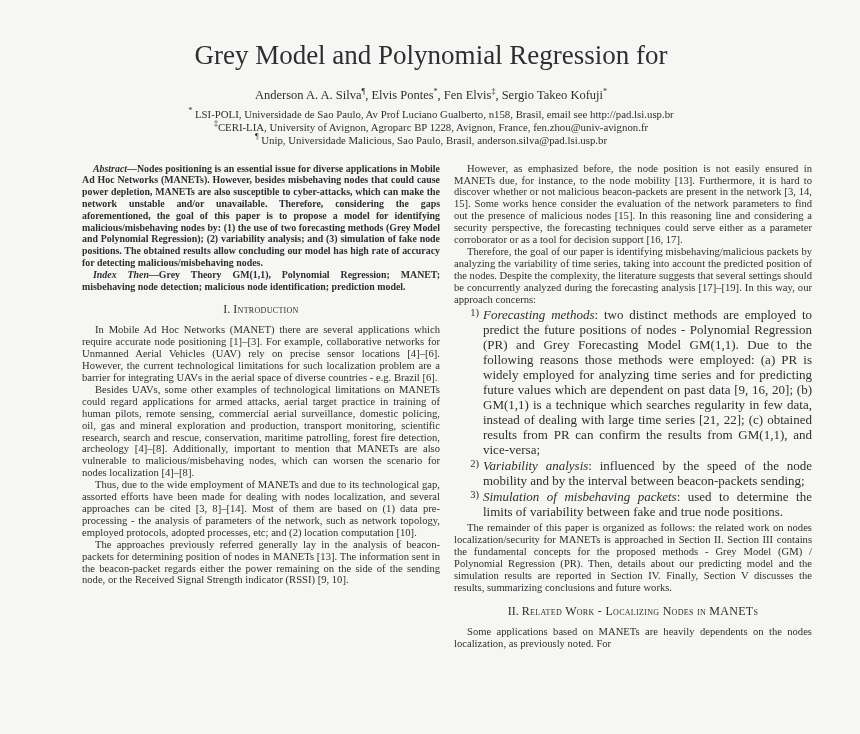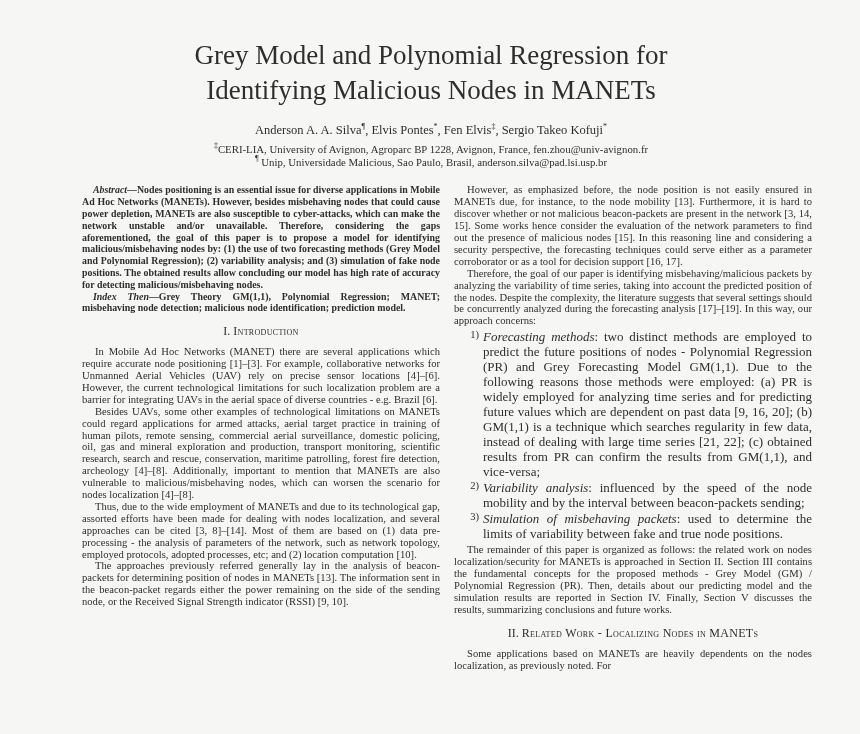--- a/index.html
+++ b/index.html
@@ -88,28 +88,28 @@
   }
   .li .li-body .lead-only-ital { font-style: italic; font-weight: normal; }
 </style>
 </head>
 <body>
 
 <div class="page">
 
   <h1 class="title">
     <span>Grey Model and Polynomial Regression for</span><br>
-    <span>Identifying Malicious Nodes in MANETs</span>
   </h1>
 
   <div class="authors">
     <span>Anderson A. A. Silva</span><sup>¶</sup><span>, </span><span>Elvis Pontes</span><sup>*</sup><span>, </span><span>Fen Elvis</span><sup>‡</sup><span>, </span><span>Sergio Takeo Kofuji</span><sup>*</sup>
   </div>
 
   <div class="affils">
+    <div class="affil"><sup>*</sup><span> LSI-POLI, Universidade de Sao Paulo, Av Prof Luciano Gualberto, n158, Brasil, email see http://pad.lsi.usp.br</span></div>
     <div class="affil"><sup>‡</sup><span>CERI-LIA, University of Avignon, Agroparc BP 1228, Avignon, France, fen.zhou@univ-avignon.fr</span></div>
     <div class="affil"><sup>¶</sup><span> Unip, Universidade Malicious, Sao Paulo, Brasil, anderson.silva@pad.lsi.usp.br</span></div>
   </div>
 
   <div class="columns">
 
     <div class="col">
       <div class="abstract-block">
         <p><span class="lead-ital">Abstract</span><span>—</span><span>Nodes positioning is an essential issue for diverse applications in Mobile Ad Hoc Networks (MANETs). However, besides misbehaving nodes that could cause power depletion, MANETs are also susceptible to cyber-attacks, which can make the network unstable and/or unavailable. Therefore, considering the gaps aforementioned, the goal of this paper is to propose a model for identifying malicious/misbehaving nodes by: (1) the use of two forecasting methods (Grey Model and Polynomial Regression); (2) variability analysis; and (3) simulation of fake node positions. The obtained results allow concluding our model has high rate of accuracy for detecting malicious/misbehaving nodes.</span></p>
         <p><span class="lead-ital">Index Then</span><span>—</span><span>Grey Theory GM(1,1), Polynomial Regression; MANET; misbehaving node detection; malicious node identification; prediction model.</span></p>

